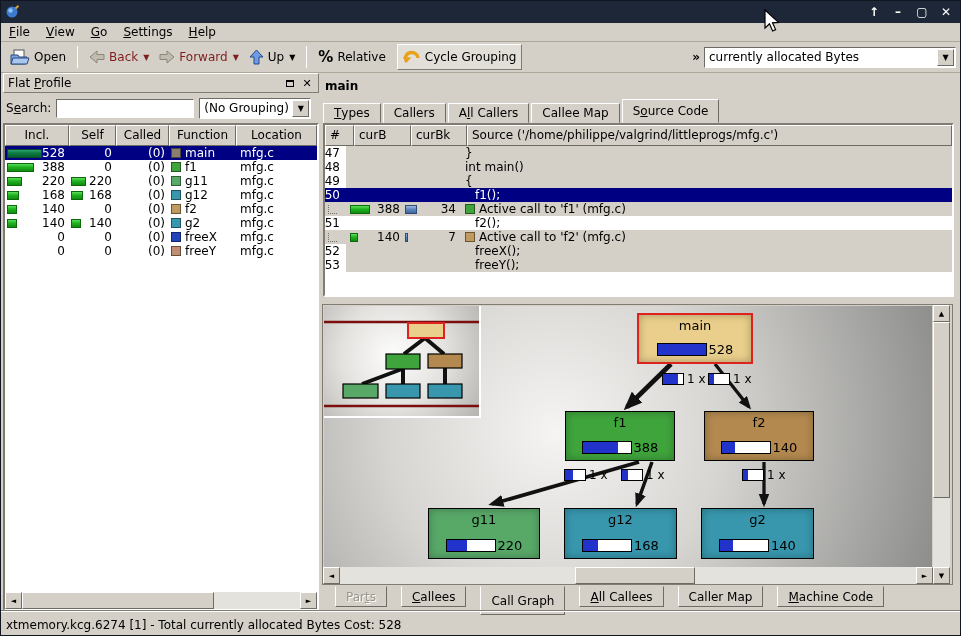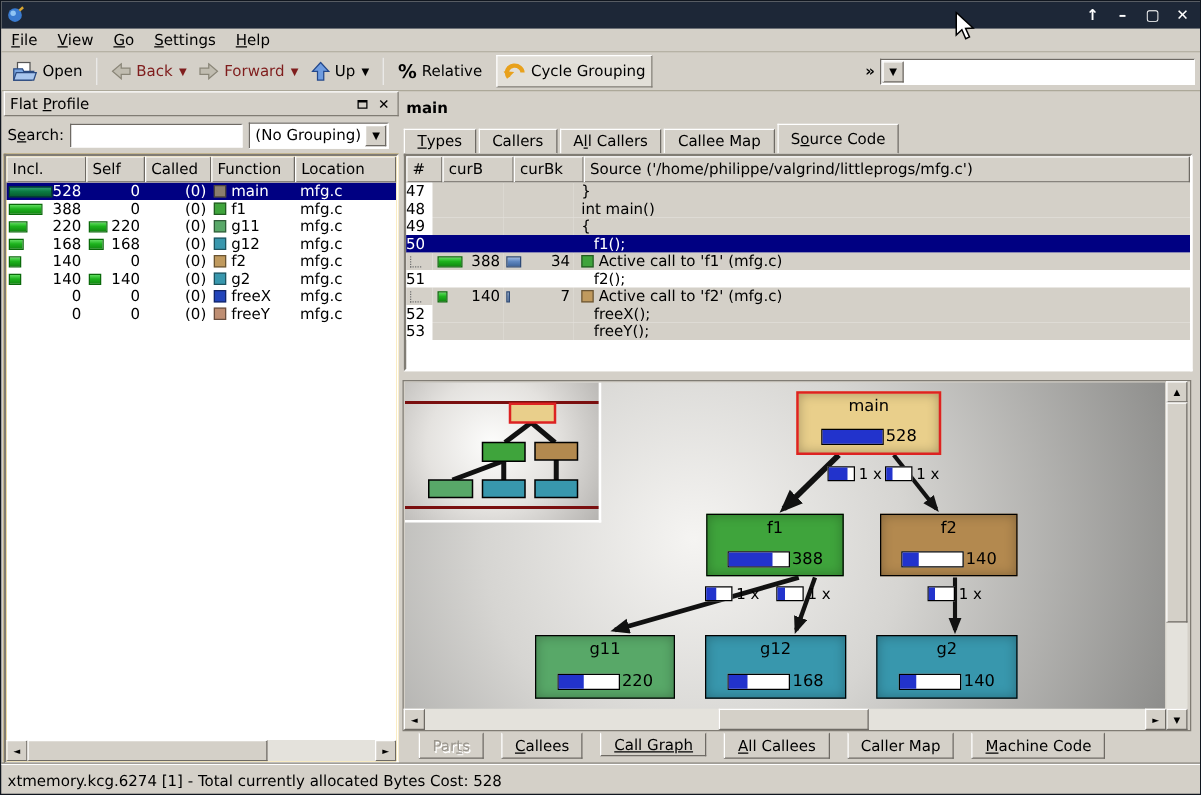--- a/index.html
+++ b/index.html
@@ -40,21 +40,21 @@
   .dock{position:absolute;left:2px;top:0;width:316px;height:538px;border-radius:21px;}
   .dock-head{position:absolute;left:0;top:0;width:100%;height:20px;border:1px solid;border-color:#fff #807c74 #807c74 #fff;display:flex;align-items:center;padding:0 4px;}
   .dock-head .dh-title{flex:1;}
   .dock-head u{text-decoration:underline;}
   .dock-mini-btn{width:14px;height:14px;display:flex;align-items:center;justify-content:center;margin-left:3px;font-size:11px;}
   .float-glyph{width:8px;height:7px;border:1px solid #000;border-top-width:2px;}
   .search-row{position:absolute;left:0;top:22px;width:100%;height:26px;display:flex;align-items:center;gap:5px;padding:0 3px;}
   .search-input{width:138px;height:19px;background:#fff;border:1px solid;border-color:#6e6a64 #fff #fff #6e6a64;font:inherit;padding:0 3px;outline:none;}
   .group-combo{width:112px;}
   
-  .fp-frame{position:absolute;left:0;top:50px;width:316px;height:488px;background:#eab308;border:2px solid;border-color:#807c74 #fff #fff #807c74;overflow:hidden;}
+  .fp-frame{position:absolute;left:0;top:50px;width:316px;height:488px;background:#000000;border:2px solid;border-color:#807c74 #fff #fff #807c74;overflow:hidden;text-align:center;}
   .fp-head{display:flex;height:21px;}
   .hcell{background:#d4d0c8;border:1px solid;border-color:#fff #6e6a64 #6e6a64 #fff;padding:2px 4px;white-space:nowrap;overflow:hidden;}
   .fp-body{position:absolute;left:0;top:21px;right:0;bottom:17px;background:#fff;overflow:hidden;}
   .fp-row{display:flex;height:14px;line-height:14px;}
   .fp-row.sel{background:#000082;color:#fff;}
   .cell{white-space:nowrap;overflow:hidden;display:flex;align-items:center;}
   .num{justify-content:flex-end;padding-right:4px;}
   .bar-green{height:9px;margin-left:2px;background:linear-gradient(#5fdd5f,#1db31d 45%,#128a12);border:1px solid #0a6a0a;}
   .bar-green.dark{background:linear-gradient(#2fa070,#0b7b43 45%,#075c30);border-color:#054a26;}
   .fn-icon{width:10px;height:10px;border:1px solid rgba(0,0,0,.45);margin:0 4px 0 2px;flex:none;}
@@ -95,21 +95,21 @@
   .gbar{width:50px;height:13px;background:#fff;border:1px solid #000;}
   .gbar .fill{height:100%;background:#2233cc;}
   .gcost{font-size:13px;}
   .edge-label{position:absolute;display:flex;align-items:center;gap:3px;font-size:12px;}
   .elbar{width:22px;height:12px;background:#fff;border:1px solid #000;}
   .elbar .fill{height:100%;background:#2233cc;}
   .minimap{position:absolute;left:0;top:0;width:157px;height:112px;border-right:2px solid #fff;border-bottom:2px solid #fff;background:radial-gradient(circle at 45% 45%, #fdfdfc 0%, #e4e2df 50%, #b5b3b0 100%);}
   
   .tabs-bottom{position:absolute;left:0;top:513px;width:100%;height:24px;display:flex;align-items:flex-start;padding-left:12px;}
   .btab{height:21px;padding:2px 10px;background:#d4d0c8;border:1px solid;border-color:#d4d0c8 #6e6a64 #6e6a64 #fff;margin-right:14px;display:flex;align-items:center;}
-  .btab.active{height:19px;text-decoration:underline;}
+  .btab.active{height:29px;}
   .btab.disabled{color:#9a968e;text-shadow:1px 1px 0 #fff;}
   .btab u{text-decoration:underline;}
   
   .statusbar{position:absolute;left:0;top:610px;width:100%;height:26px;border-top:1px solid #fff;box-shadow:0 -1px 0 #807c74;display:flex;align-items:center;padding:0 5px;}
   .cursor{position:absolute;left:763px;top:8px;pointer-events:none;}
 </style>
 </head>
 <body>
 
 <div class="window">
@@ -174,20 +174,21 @@
     </span>
     <span class="tbtn checked" style="margin-left:6px;">
       <svg width="18" height="16" viewBox="0 0 18 16">
         <path d="M4 13 C1 9 3 4 8 3.5 C12 3.2 15 6 15 9" fill="none" stroke="#e8a11c" stroke-width="3.4"></path>
         <path d="M3 5 L3 12 L9 12 Z" fill="#e8a11c" transform="rotate(-45 4.6 11)"></path>
       </svg>
       <span>Cycle Grouping</span>
     </span>
     <span class="overflow-chevron">»</span>
     <span class="combo event-combo">
+      <span class="cb-text">currently allocated Bytes</span>
       <span class="cb-btn">▼</span>
     </span>
   </div>
 
   <div class="main">
 
     <div class="dock">
       <div class="dock-head">
         <span class="dh-title" id="dock-title">Flat <u>P</u>rofile</span>
         <span class="dock-mini-btn">

